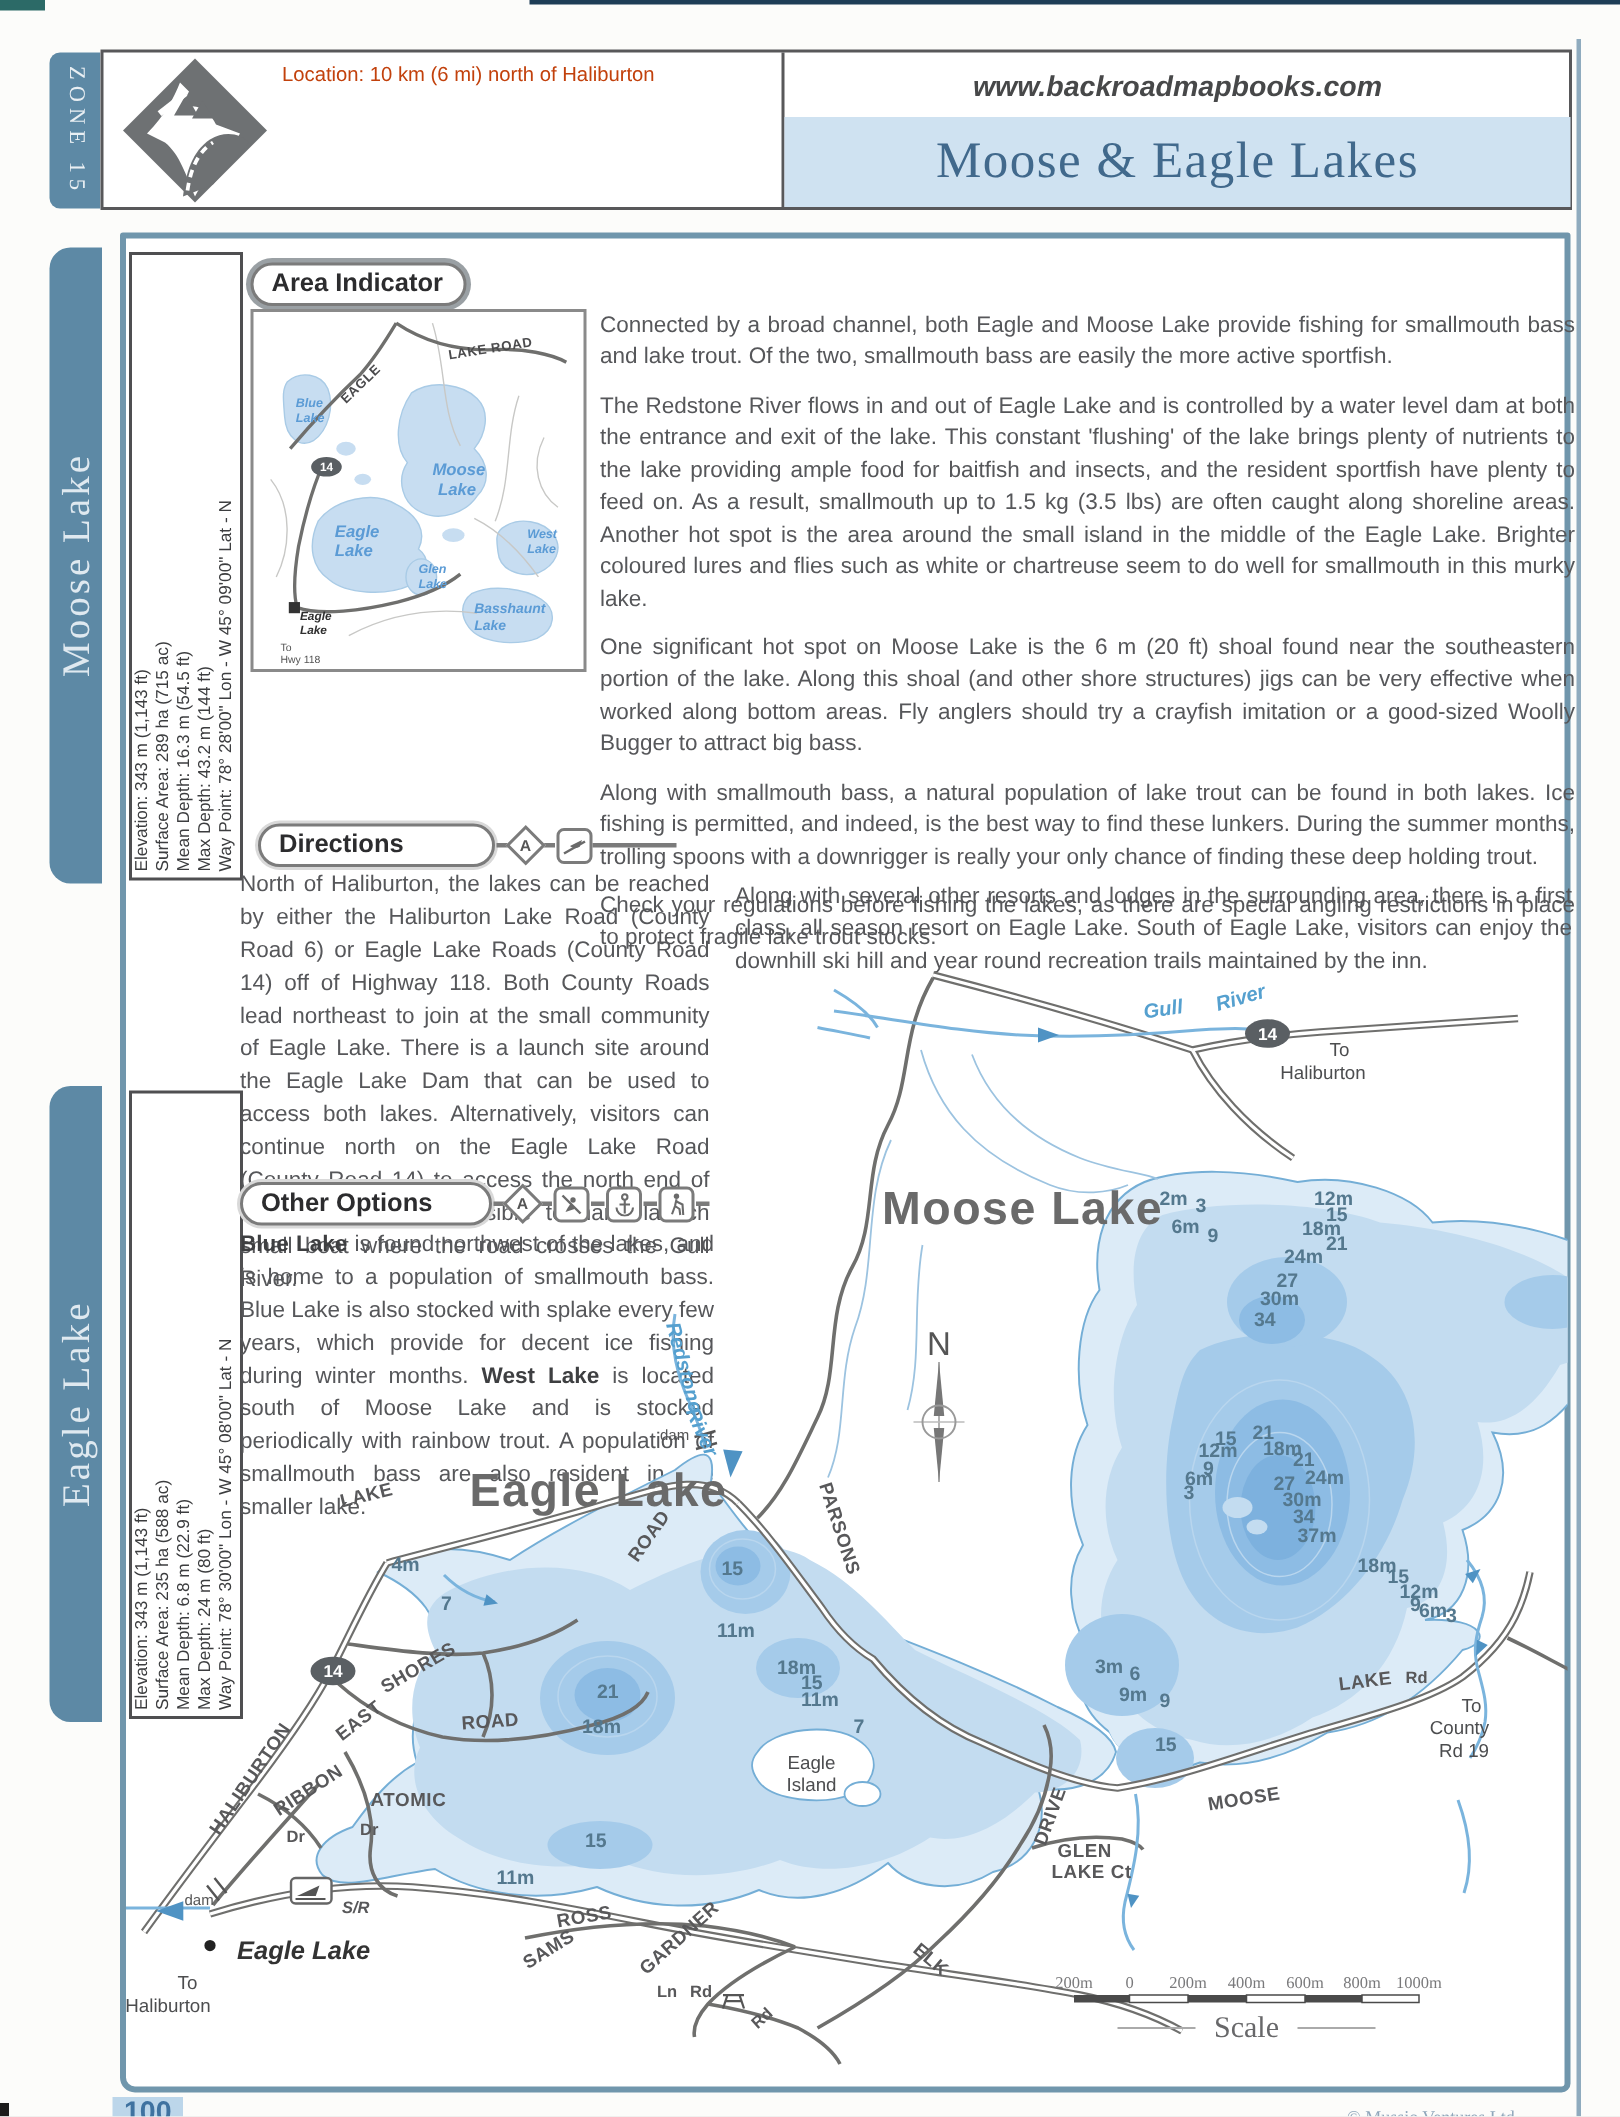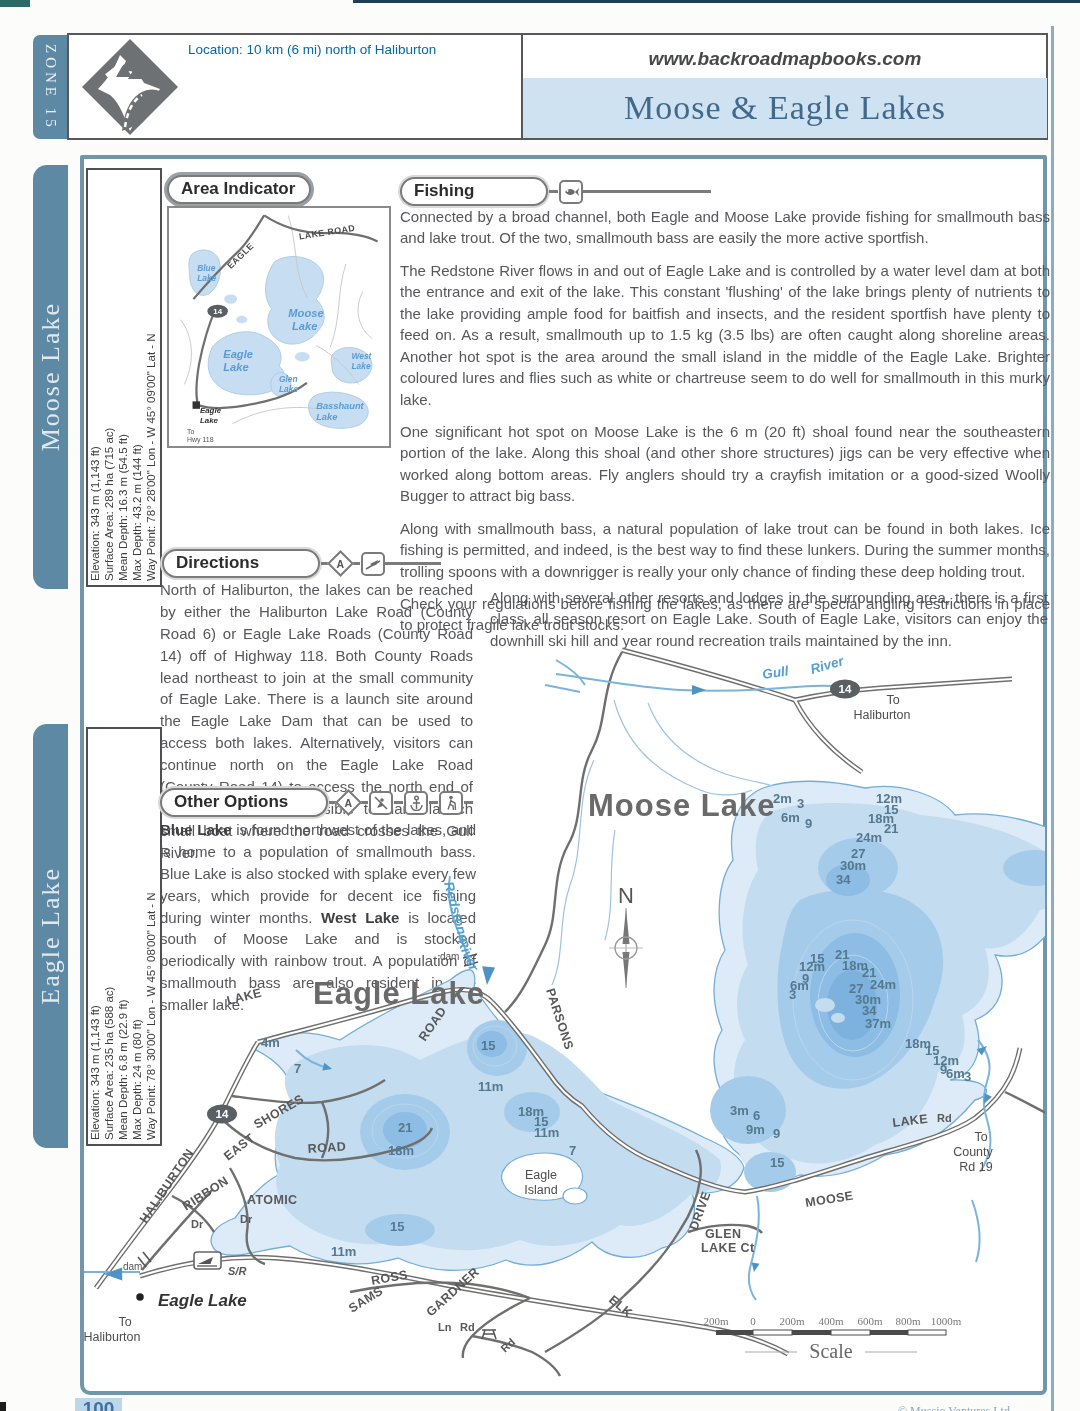--- a/index.html
+++ b/index.html
@@ -14,21 +14,21 @@
   #art-redge{left:1051px;top:26px;width:3px;height:1385px;background:#8fabbe;}
 
   
   #zone-tab{left:33px;top:35px;width:34px;height:104px;background:#5d89a5;border-radius:7px 0 0 7px;
     display:flex;align-items:center;justify-content:center;}
   #zone-tab span{writing-mode:vertical-rl;font-family:"Liberation Serif",serif;color:#e9eff3;
     font-size:15px;letter-spacing:4px;}
   #header-box{left:67px;top:33px;width:981px;height:107px;background:#fff;border:2px solid #58585a;box-sizing:border-box;}
   #hdr-divider{left:521px;top:35px;width:2px;height:103px;background:#58585a;}
   #logo{left:80px;top:37px;width:100px;height:100px;}
-  #location-text{left:188px;top:42px;font-size:13.5px;color:#0369a1;}
+  #location-text{left:188px;top:42px;font-size:13.5px;color:#c2410c;}
   #website{left:523px;top:40px;width:524px;height:38px;display:flex;align-items:center;justify-content:center;
     font-size:19px;font-weight:bold;font-style:italic;color:#474849;}
   #title-band{left:523px;top:78px;width:524px;height:60px;background:#cfe2f1;display:flex;align-items:center;justify-content:center;}
   #title-band span{font-family:"Liberation Serif",serif;font-size:34px;color:#41698c;letter-spacing:1px;}
 
   
   #frame{left:80px;top:155px;width:967px;height:1240px;border:4px solid #7096ac;border-radius:2px 2px 6px 10px;
     background:#fff;box-sizing:border-box;}
 
   
@@ -58,21 +58,21 @@
   .rule{height:2.5px;background:#7b7b7b;}
   .diam{width:15px;height:15px;border:2px solid #7b7b7b;transform:rotate(45deg);background:#fff;
     display:flex;align-items:center;justify-content:center;flex:none;}
   .diam span{transform:rotate(-45deg);font-size:10.5px;font-weight:bold;color:#555;}
 
   
   .bodytext{font-size:15px;color:#56575a;line-height:1.43;text-align:justify;}
   .bodytext p{margin:0 0 11px 0;}
   #fishing-head{left:400px;top:177px;width:380px;}
   #fishing-text{left:400px;top:206px;width:650px;}
-  #directions-head{left:162px;top:549px;width:320px;}
+  #directions-head{left:172px;top:549px;width:320px;}
   #directions-text{left:160px;top:579px;width:313px;line-height:1.46;}
   #facilities-head{left:490px;top:557px;width:420px;}
   #facilities-text{left:490px;top:587px;width:558px;}
   #other-head{left:160px;top:788px;width:330px;}
   #other-text{left:160px;top:819px;width:316px;line-height:1.46;}
   #other-text .b{font-weight:bold;color:#3e3f41;}
 
   
   svg{font-family:"Liberation Sans",sans-serif;}
   text.dl{fill:#54788e;font-size:13px;font-weight:bold;}
@@ -202,31 +202,20 @@
           <text x="150" y="216" class="ai-lk s10">Basshaunt</text>
           <text x="150" y="228" class="ai-lk s10">Lake</text>
           <text x="25" y="221" class="ai-town">Eagle</text>
           <text x="25" y="231" class="ai-town">Lake</text>
           <text x="11" y="243" class="ai-tiny">To</text>
           <text x="11" y="252" class="ai-tiny">Hwy 118</text>
         </g>
     </svg>
   </div>
 
-  <div class="abs sec-header" id="fishing-head">
-    <div class="pill" style="min-width:118px;">Fishing</div>
-    <span class="dash"></span>
-    <span class="icon-box">
-      <svg width="18" height="12" viewBox="0 0 18 12">
-          <path d="M3 6 C6 2 11 2 13 6 C11 10 6 10 3 6 Z M13 6 L17 2 L16 6 L17 10 Z" fill="#6a6a6a"></path>
-          <circle cx="5.5" cy="5" r=".9" fill="#fff"></circle>
-        </svg>
-    </span>
-    <div class="rule" style="width:128px;"></div>
-  </div>
   <div class="abs bodytext" id="fishing-text">
     <p>Connected by a broad channel, both Eagle and Moose Lake provide fishing for smallmouth bass and lake trout. Of the two, smallmouth bass are easily the more active sportfish.</p>
     <p>The Redstone River flows in and out of Eagle Lake and is controlled by a water level dam at both the entrance and exit of the lake. This constant 'flushing' of the lake brings plenty of nutrients to the lake providing ample food for baitfish and insects, and the resident sportfish have plenty to feed on. As a result, smallmouth up to 1.5 kg (3.5 lbs) are often caught along shoreline areas. Another hot spot is the area around the small island in the middle of the Eagle Lake. Brighter coloured lures and flies such as white or chartreuse seem to do well for smallmouth in this murky lake.</p>
     <p>One significant hot spot on Moose Lake is the 6 m (20 ft) shoal found near the southeastern portion of the lake. Along this shoal (and other shore structures) jigs can be very effective when worked along bottom areas. Fly anglers should try a crayfish imitation or a good-sized Woolly Bugger to attract big bass.</p>
     <p>Along with smallmouth bass, a natural population of lake trout can be found in both lakes. Ice fishing is permitted, and indeed, is the best way to find these lunkers. During the summer months, trolling spoons with a downrigger is really your only chance of finding these deep holding trout.</p>
     <p>Check your regulations before fishing the lakes, as there are special angling restrictions in place to protect fragile lake trout stocks.</p>
   </div>
 
   <div class="abs sec-header" id="directions-head">
     <div class="pill" style="min-width:128px;">Directions</div>

